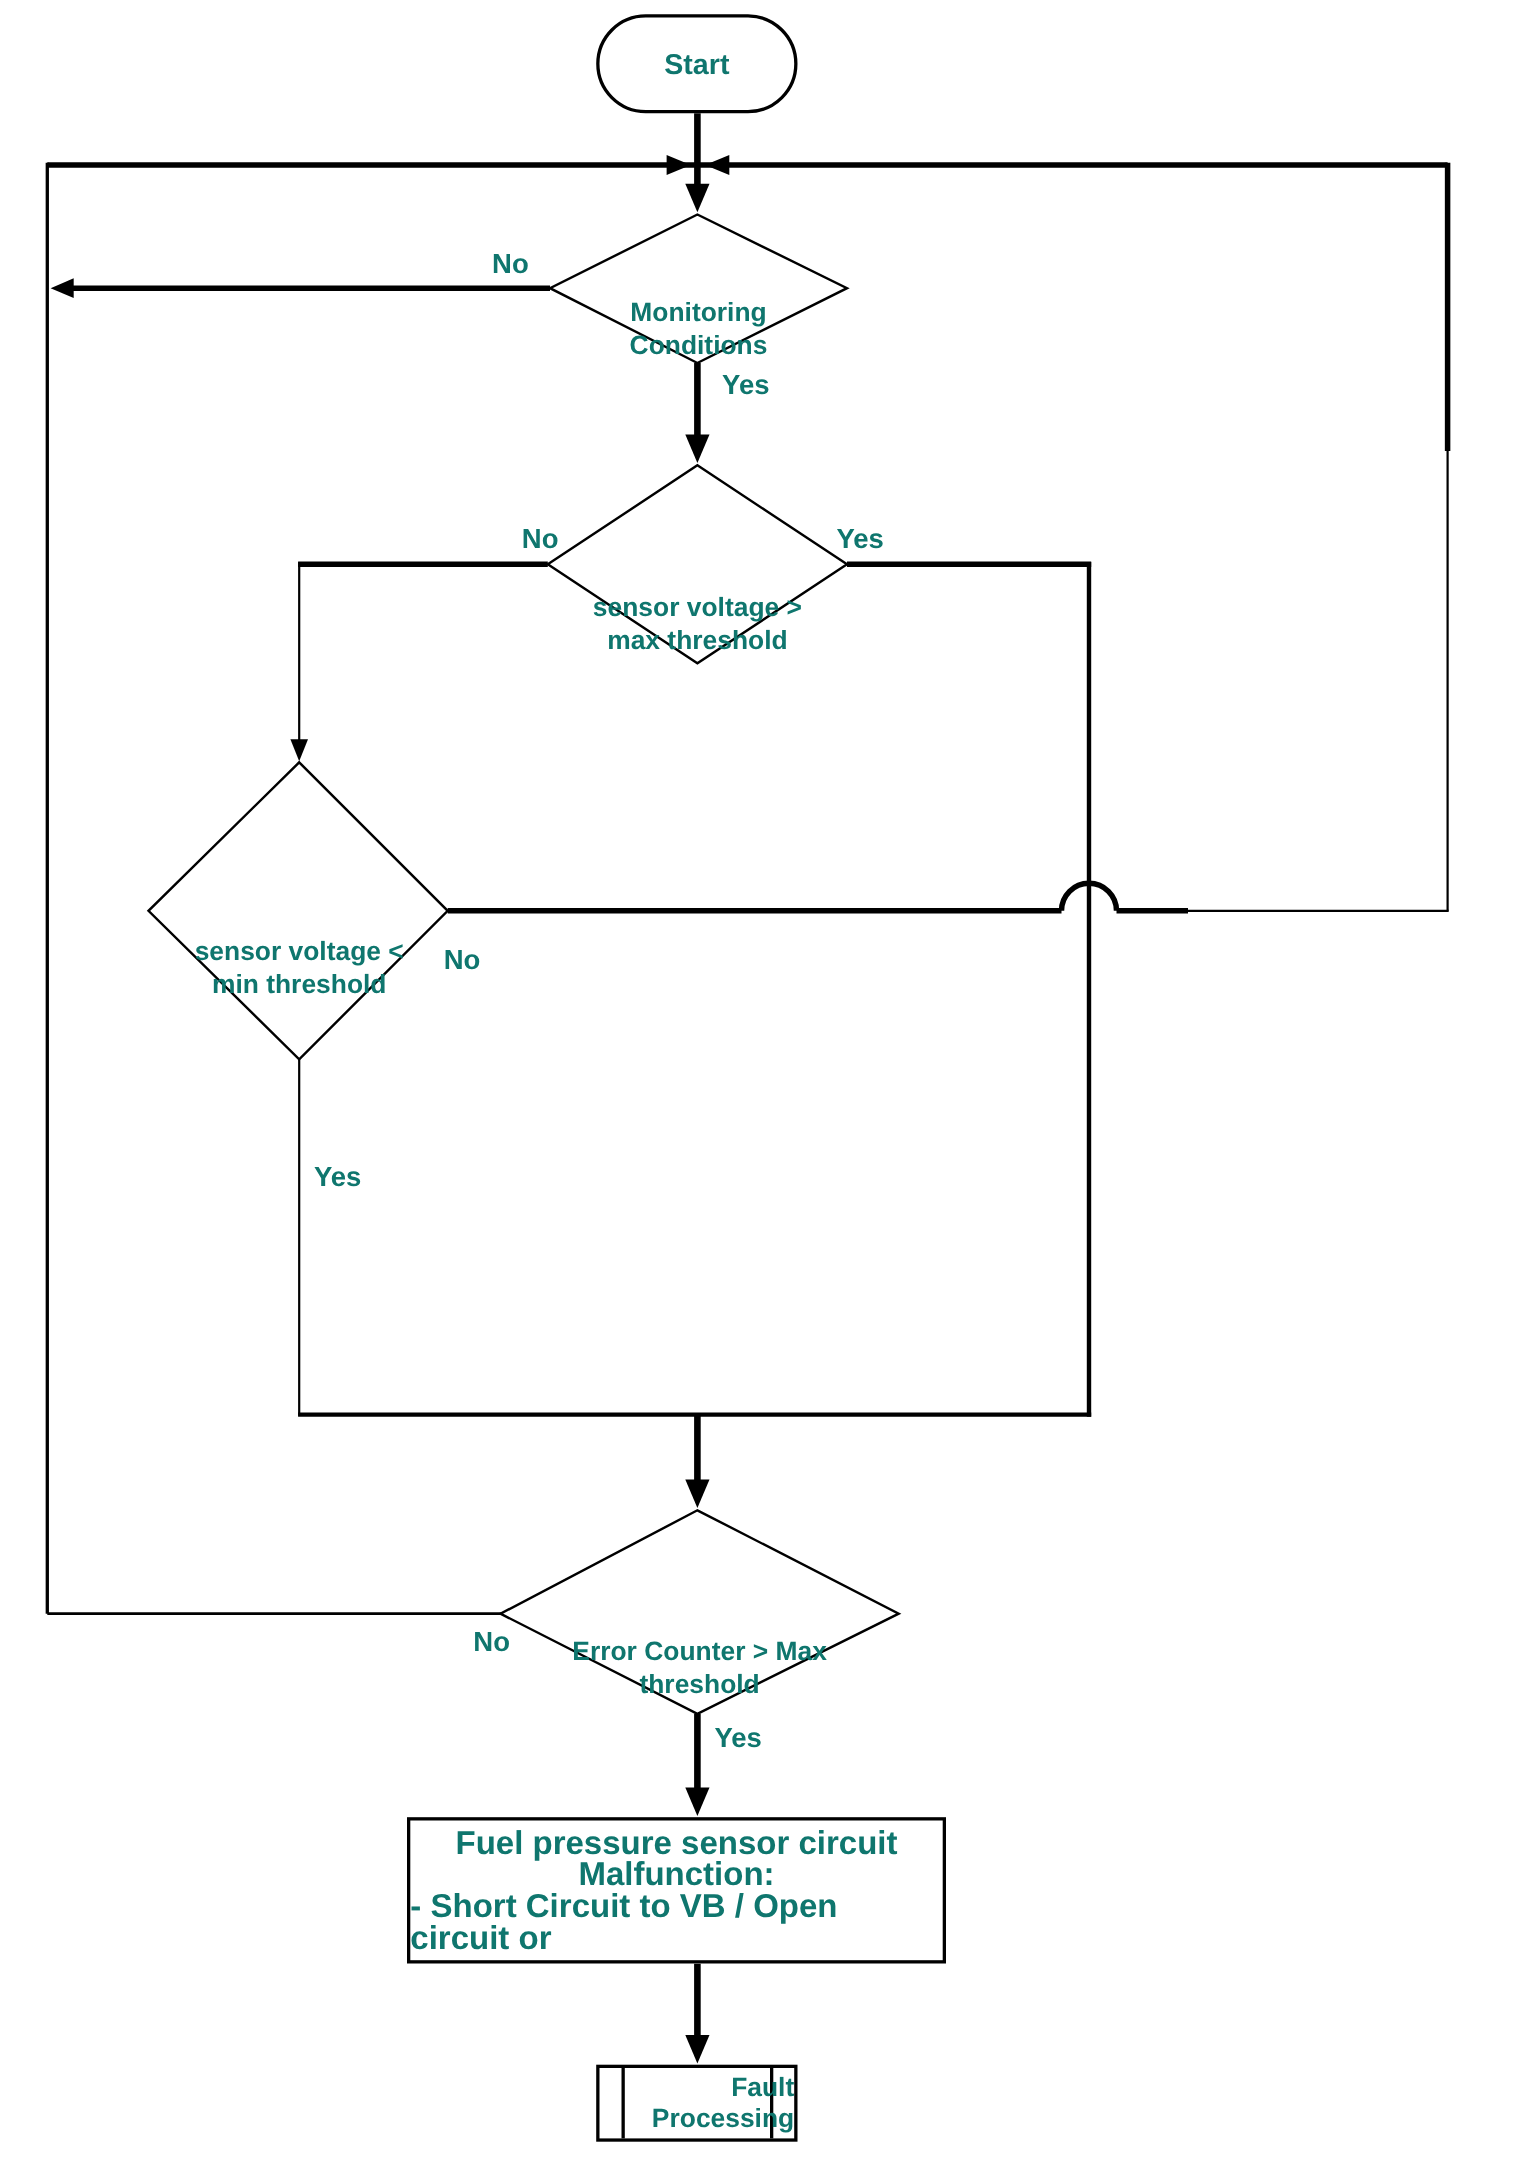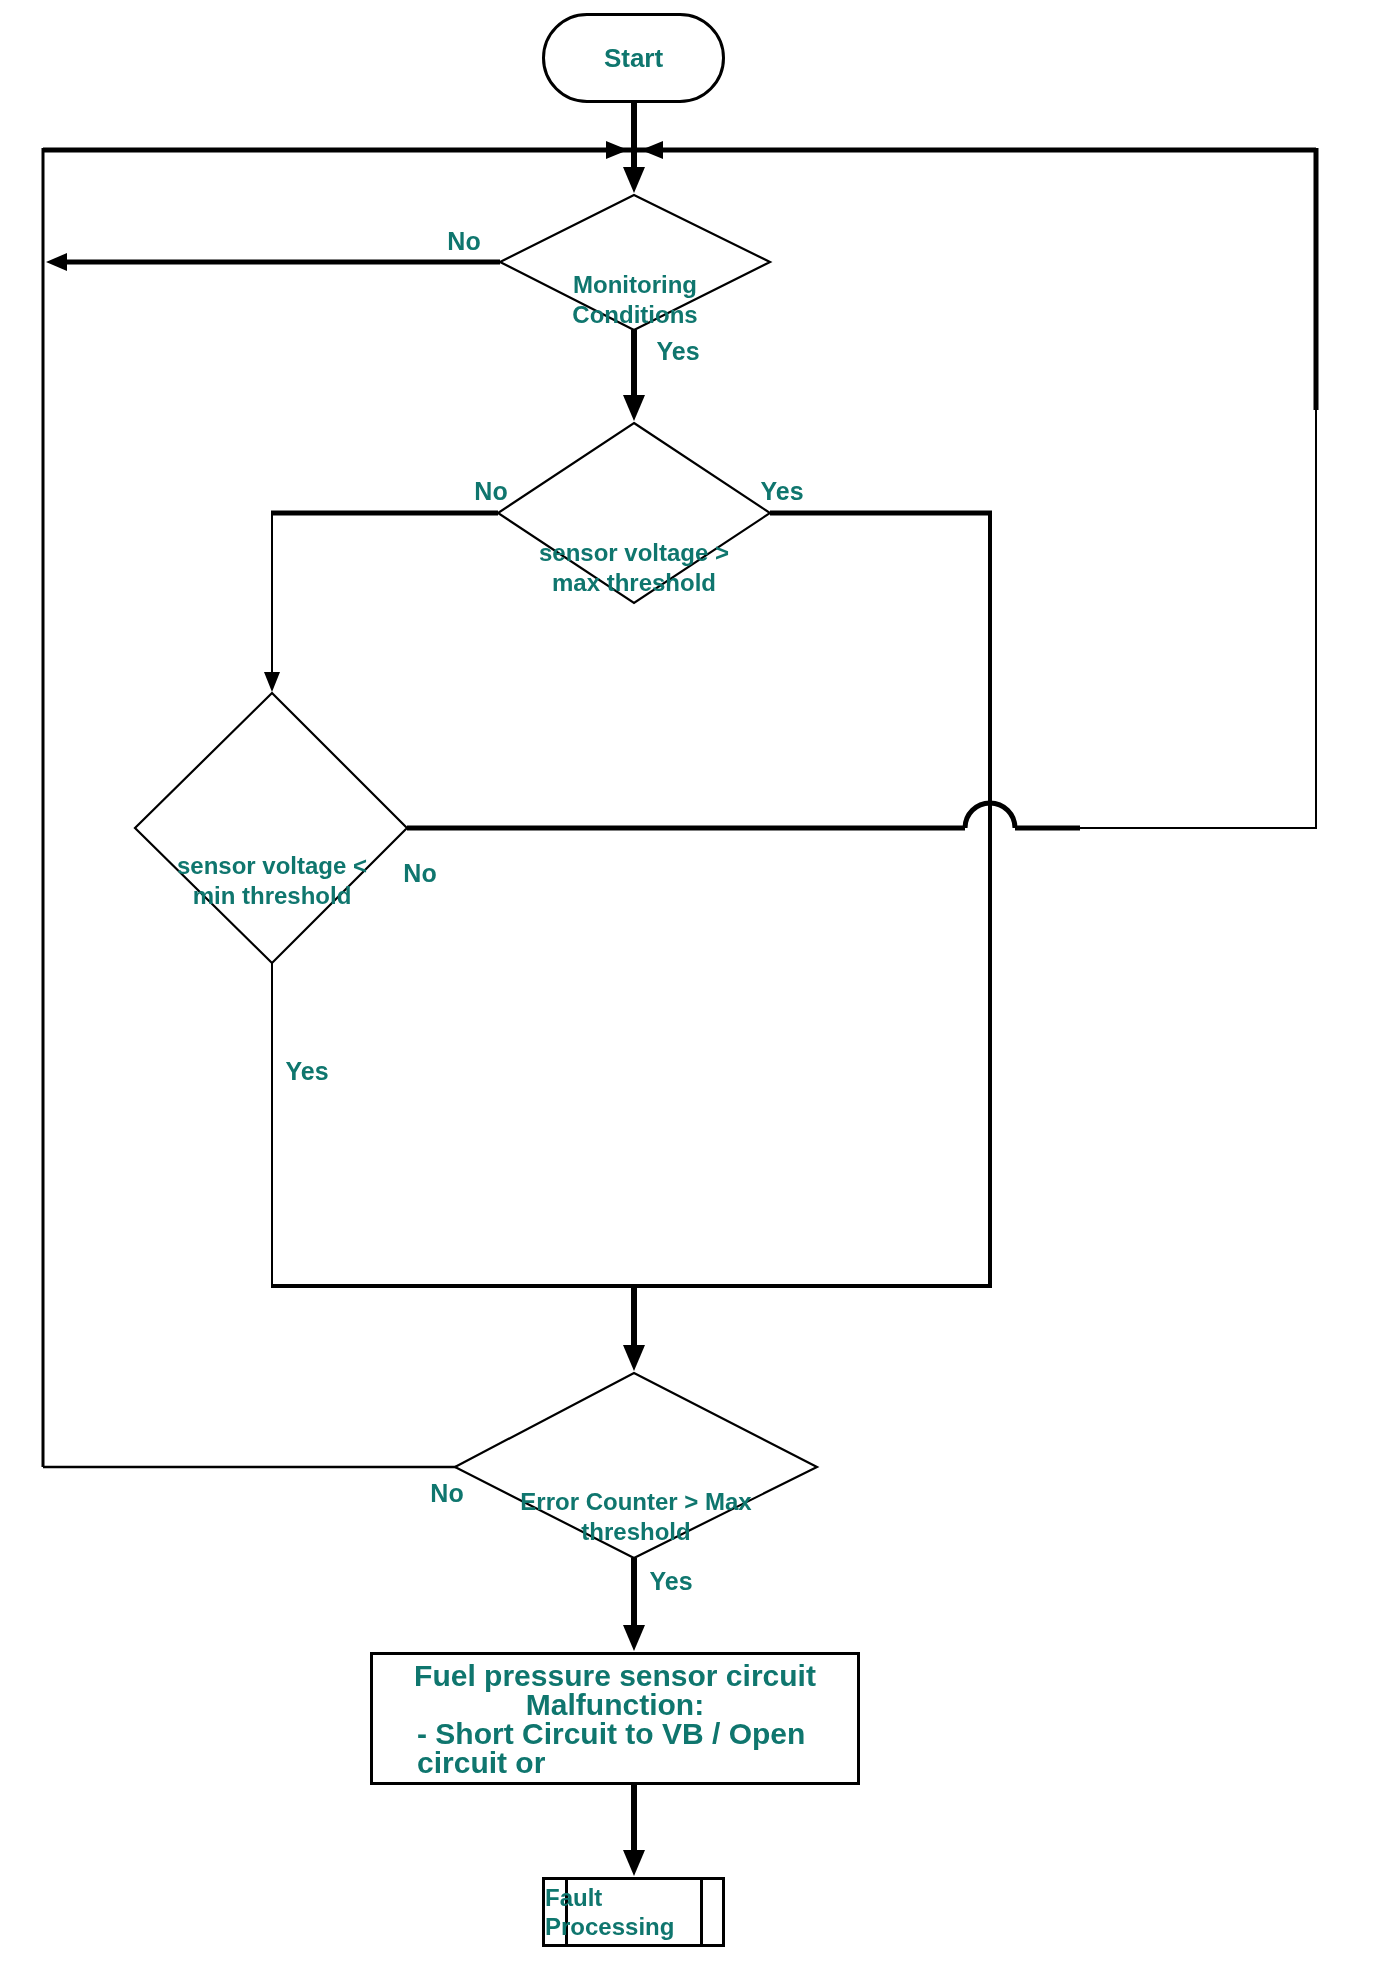--- a/index.html
+++ b/index.html
@@ -21,27 +21,27 @@
   .elabel{
     position:absolute;transform:translate(-50%,-50%);
     font-size:25px;white-space:nowrap;
   }
   .malf{
     position:absolute;box-sizing:border-box;border:3px solid #000;background:#fff;
     display:flex;flex-direction:column;justify-content:center;
     font-size:30px;line-height:29px;
   }
   .malf .c{text-align:center;}
-  .malf .l{text-align:left;padding-left:44px;}
+  .malf .l{text-align:left;}
   .fault{position:absolute;box-sizing:border-box;border:3px solid #000;background:#fff;}
   .fault .bar{position:absolute;top:0;bottom:0;width:3px;background:#000;}
   .ftext{
     position:absolute;left:0;right:0;top:0;bottom:0;
     display:flex;flex-direction:column;justify-content:center;
-    text-align:left;font-size:24px;line-height:29px;
+    text-align:right;font-size:24px;line-height:29px;
   }
 </style>
 </head>
 <body>
 
 <div class="stage">
 
   <svg width="1376" height="1980" viewBox="0 0 1376 1980">
     <g stroke="#000" fill="#000">
 

